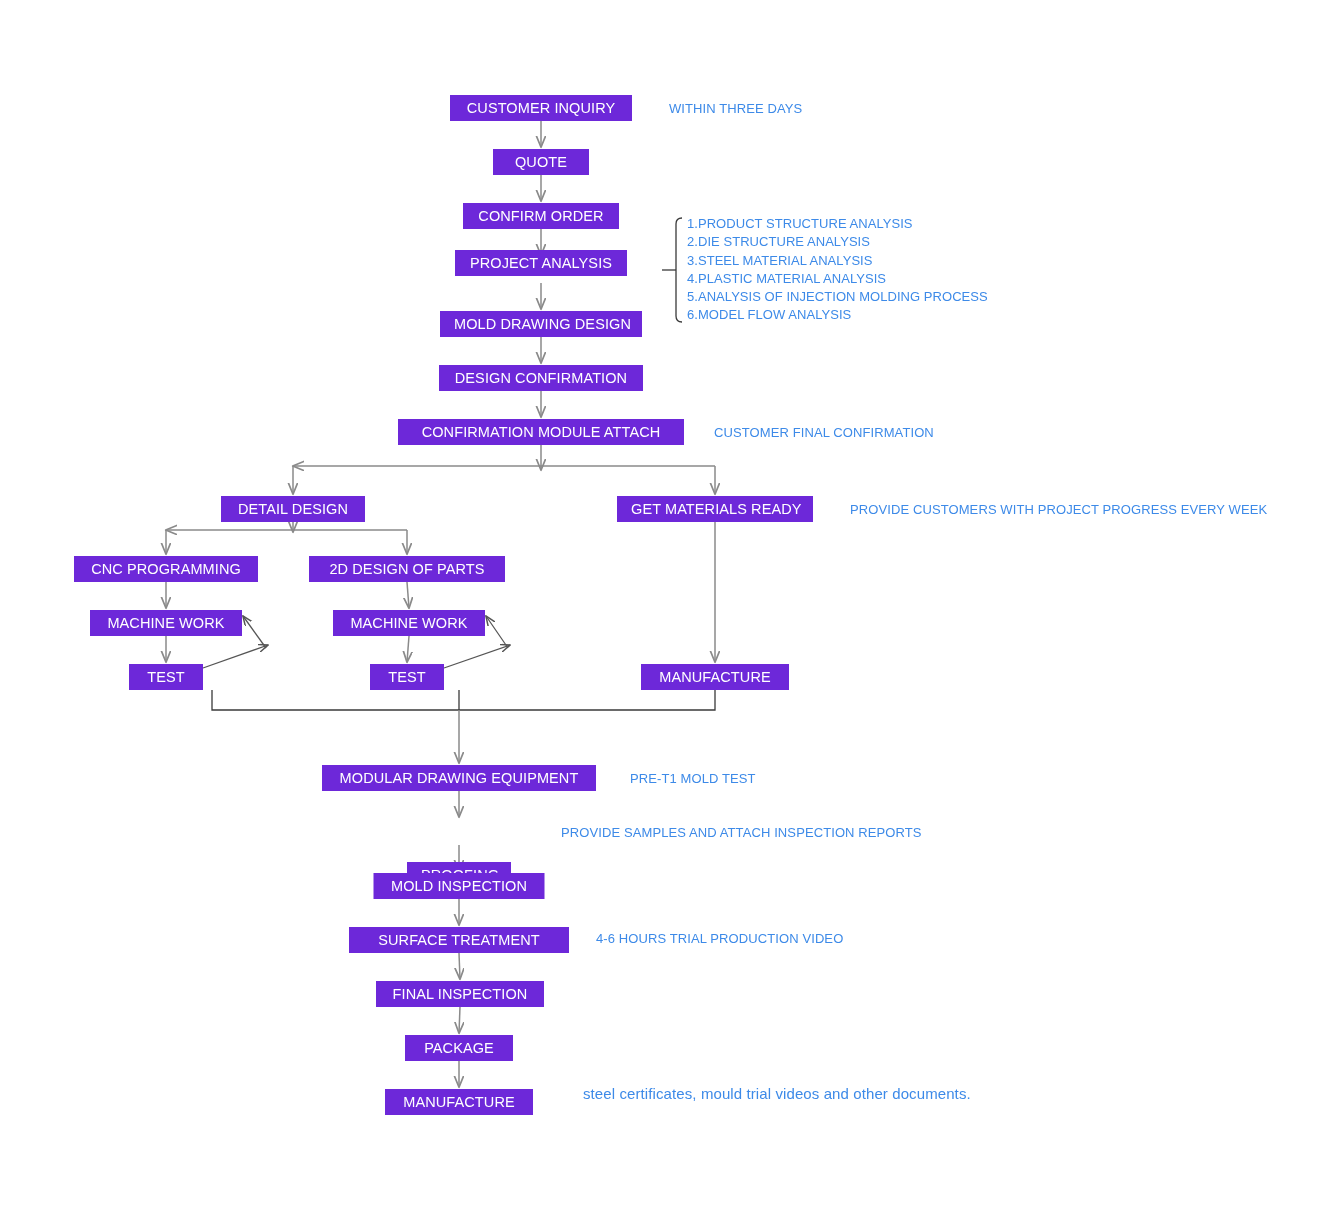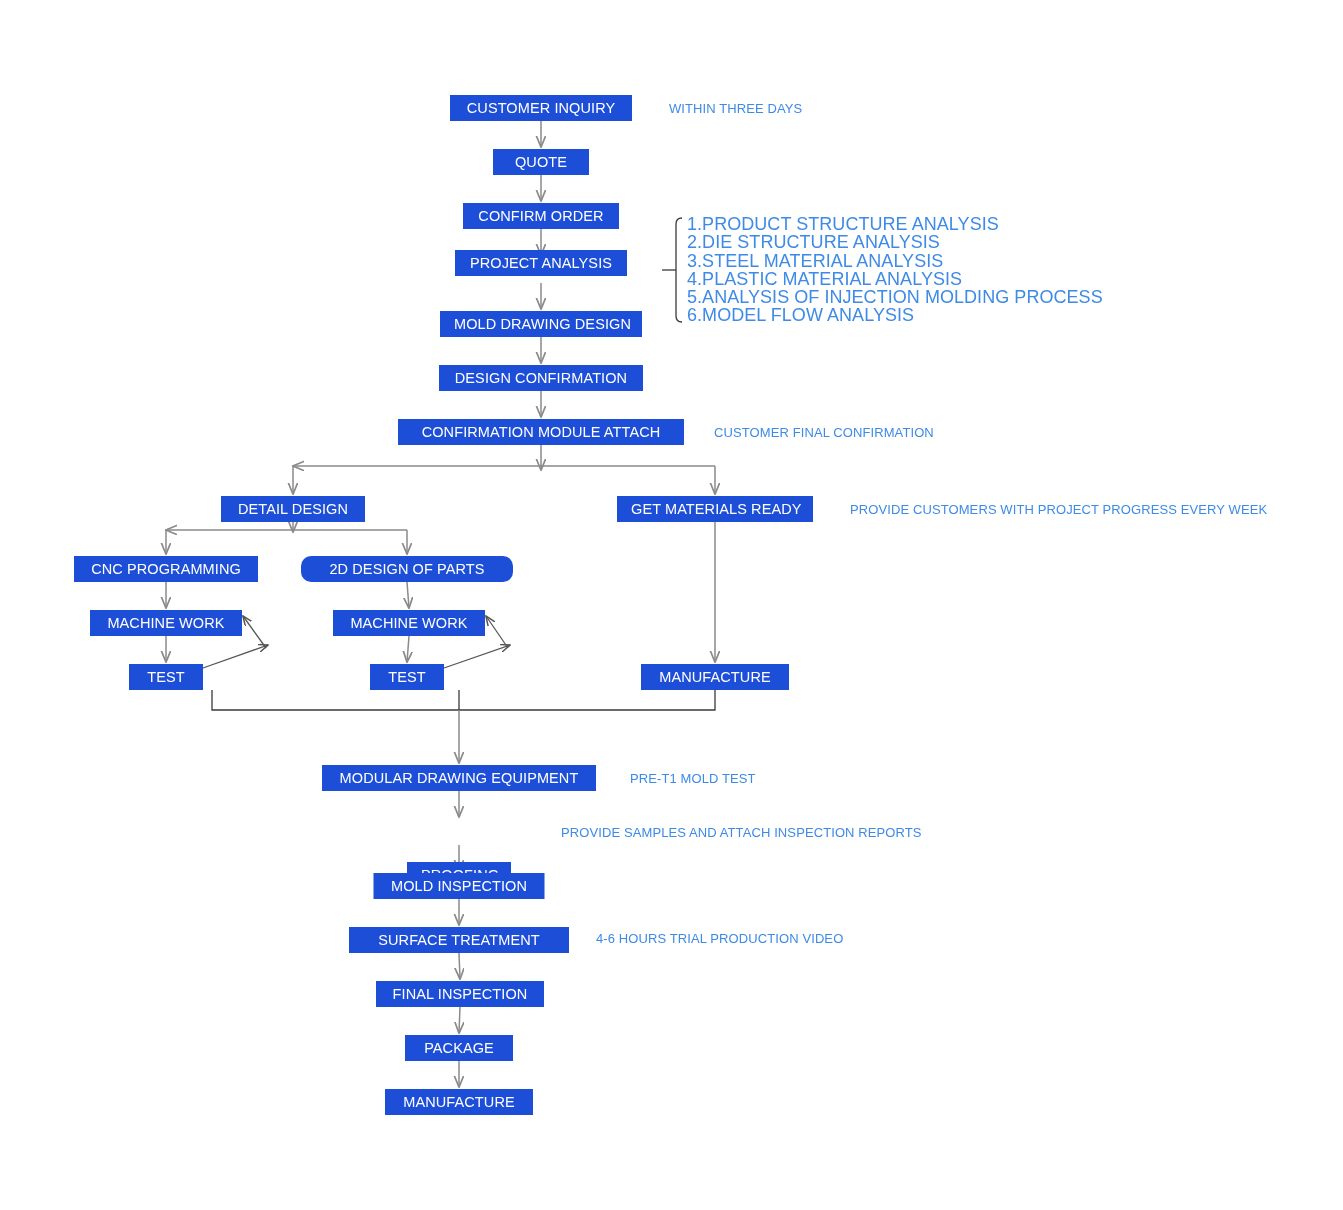--- a/index.html
+++ b/index.html
@@ -6,21 +6,21 @@
   body{
     width:1343px;height:1210px;
     font-family:"Liberation Sans", sans-serif;
     -webkit-font-smoothing:antialiased;
     position:relative;overflow:hidden;
   }
   #canvas{position:absolute;left:0;top:0;width:1343px;height:1210px;}
   svg#wires{position:absolute;left:0;top:0;width:1343px;height:1210px;pointer-events:none;}
   .node{
     position:absolute;
-    background:#1d4ed8;
+    background:#6d28d9;
     color:#ffffff;
     font-size:14.5px;
     letter-spacing:.1px;
     height:26px;
     line-height:26px;
     text-align:center;
     white-space:nowrap;
     box-sizing:border-box;
     padding:0 14px;
     transform:translateX(-50%);
@@ -31,21 +31,21 @@
     color:#3d8ae8;
     font-size:13px;
     line-height:20px;
     white-space:nowrap;
     letter-spacing:.1px;
   }
   .note.mixed{font-size:15px;line-height:23px;}
   .listbox{
     position:absolute;
     color:#3d8ae8;
-    font-size:18px;
+    font-size:13px;
     line-height:18.3px;
     white-space:nowrap;
     letter-spacing:.05px;
   }
   .listbox div{height:18.3px;}
 </style>
 </head>
 <body>
 
 <div id="canvas">
@@ -130,21 +130,21 @@
       <div class="node" style="left: 541px; top: 95px; width: 182px;">CUSTOMER INQUIRY</div>
       <div class="node" style="left: 541px; top: 149px; width: 96px;">QUOTE</div>
       <div class="node" style="left: 541px; top: 203px; width: 156px;">CONFIRM ORDER</div>
       <div class="node" style="left: 541px; top: 250px; width: 172px;">PROJECT ANALYSIS</div>
       <div class="node" style="left: 541px; top: 311px; width: 202px;">MOLD DRAWING DESIGN</div>
       <div class="node" style="left: 541px; top: 365px; width: 204px;">DESIGN CONFIRMATION</div>
       <div class="node" style="left: 541px; top: 419px; width: 286px;">CONFIRMATION MODULE ATTACH</div>
       <div class="node" style="left: 293px; top: 496px; width: 144px;">DETAIL DESIGN</div>
       <div class="node" style="left: 715px; top: 496px; width: 196px;">GET MATERIALS READY</div>
       <div class="node" style="left: 166px; top: 556px; width: 184px;">CNC PROGRAMMING</div>
-      <div class="node" style="left: 407px; top: 556px; width: 212px; border-radius: 10px;">2D DESIGN OF PARTS</div>
+      <div class="node" style="left: 407px; top: 556px; width: 196px;">2D DESIGN OF PARTS</div>
       <div class="node" style="left: 166px; top: 610px; width: 152px;">MACHINE WORK</div>
       <div class="node" style="left: 409px; top: 610px; width: 152px;">MACHINE WORK</div>
       <div class="node" style="left: 166px; top: 664px; width: 74px;">TEST</div>
       <div class="node" style="left: 407px; top: 664px; width: 74px;">TEST</div>
       <div class="node" style="left: 715px; top: 664px; width: 148px;">MANUFACTURE</div>
       <div class="node" style="left: 459px; top: 765px; width: 274px;">MODULAR DRAWING EQUIPMENT</div>
       <div class="node" style="left: 459px; top: 862px; width: 104px;">PROOFING</div>
       <div class="node" style="left: 459px; top: 873px; width: 171px;">MOLD INSPECTION</div>
       <div class="node" style="left: 459px; top: 927px; width: 220px;">SURFACE TREATMENT</div>
       <div class="node" style="left: 460px; top: 981px; width: 168px;">FINAL INSPECTION</div>
@@ -163,15 +163,16 @@
   <div class="listbox" id="analysis-list" style="left: 687px; top: 215px;">
       <div>1.PRODUCT STRUCTURE ANALYSIS</div>
       <div>2.DIE STRUCTURE ANALYSIS</div>
       <div>3.STEEL MATERIAL ANALYSIS</div>
       <div>4.PLASTIC MATERIAL ANALYSIS</div>
       <div>5.ANALYSIS OF INJECTION MOLDING PROCESS</div>
       <div>6.MODEL FLOW ANALYSIS</div>
     </div>
 
   <div class="note mixed" id="shipment-note" style="left: 583px; top: 1082px;">
+    <div>steel certificates, mould trial videos and other documents.</div>
   </div>
 
 </div>
 
 </body></html>

